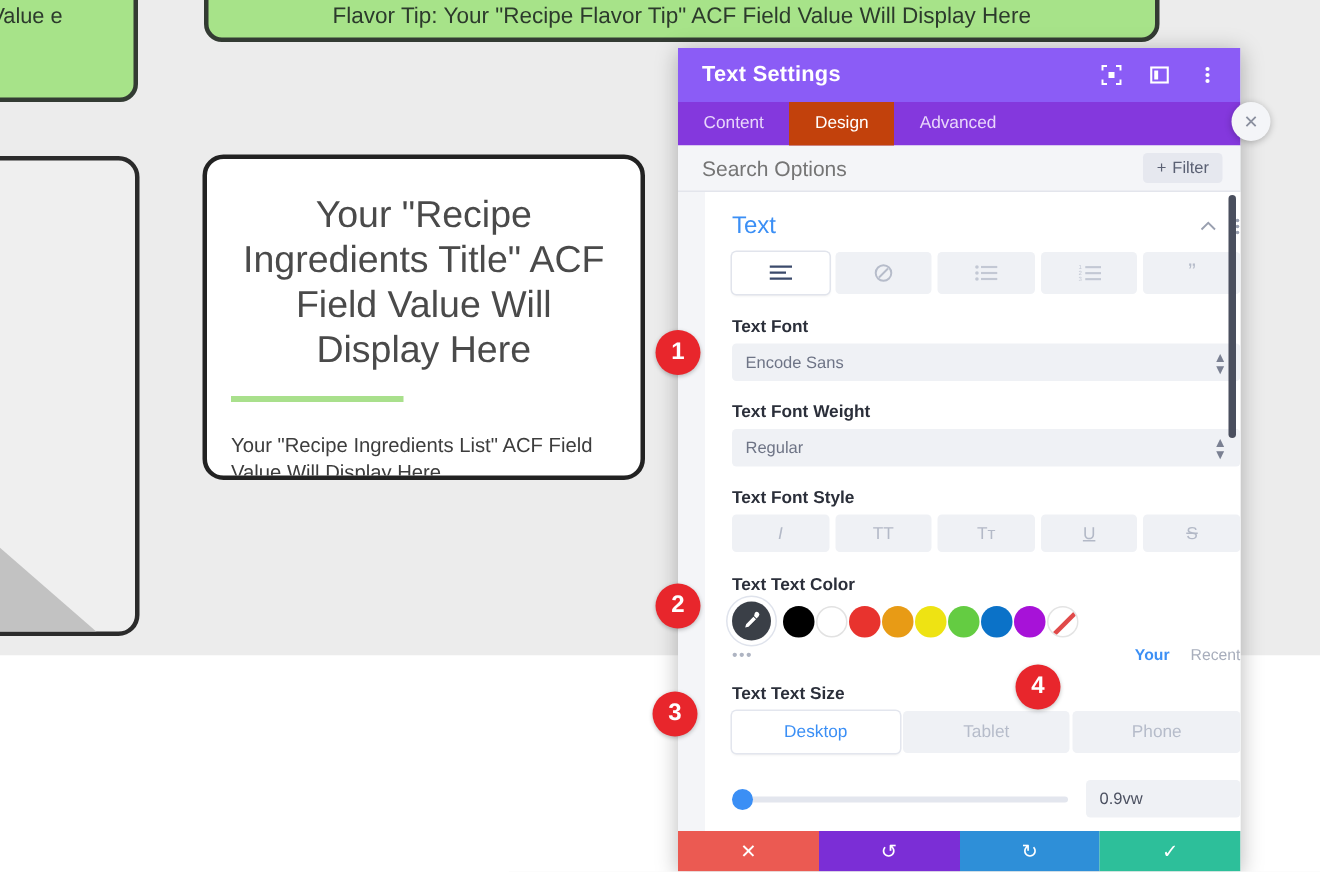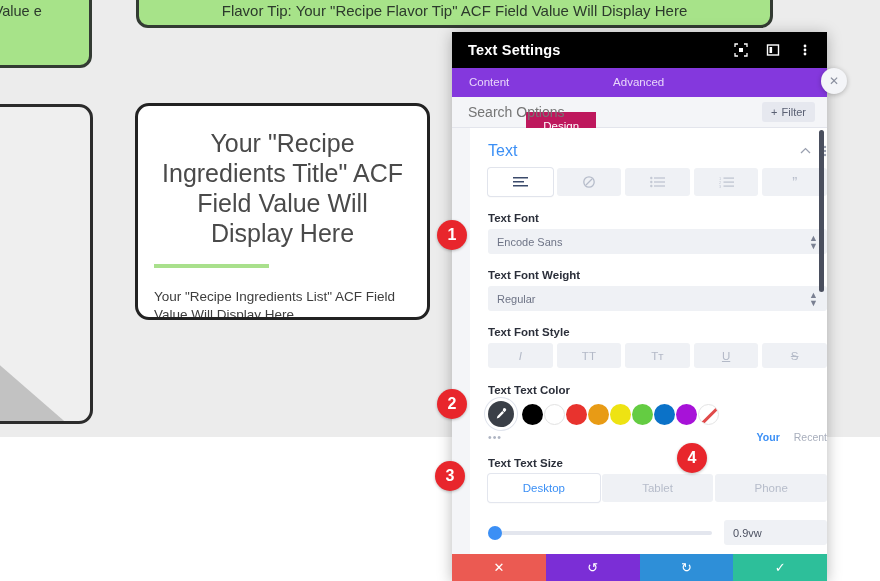--- a/index.html
+++ b/index.html
@@ -72,34 +72,34 @@
   }
 
   
   .panel {
     position: absolute; left: 452px; top: 32px; width: 375px; height: 549px;
     background: #f4f5f8;
     box-shadow: 0 2px 14px rgba(0,0,0,.28);
     overflow: hidden;
   }
   .panel-header {
-    height: 36px; background: #000000;
+    height: 36px; background: #8b5cf6;
     display: flex; align-items: center; padding: 0 10px 0 16px;
     color: #ffffff;
   }
   .panel-title { font-size: 14.5px; font-weight: 700; letter-spacing: .2px; flex: 1; }
   .hdr-icons { display: flex; align-items: center; gap: 16px; padding-right: 4px; }
   .hdr-icon { width: 16px; height: 16px; display: flex; align-items: center; justify-content: center; cursor: pointer; }
 
   .panel-tabs { height: 29px; background: #8438dd; display: flex; }
   .panel-tab {
     padding: 0 17px; height: 29px; line-height: 29px;
     color: #e8d6fb; font-size: 11.5px; cursor: pointer;
   }
-  .panel-tab.active { background: #be185d; color: #ffffff; margin-top: 44px; }
+  .panel-tab.active { background: #c2410c; color: #ffffff; }
 
   .search-row {
     height: 31px; background: #f4f5f8; display: flex; align-items: center;
     padding: 0 12px 0 16px; border-bottom: 1px solid #e3e5ec;
   }
   .search-input {
     flex: 1; border: none; background: transparent; outline: none;
     font-size: 14px; color: #8f93a3; font-family: "Liberation Sans", sans-serif;
   }
   .filter-btn {

